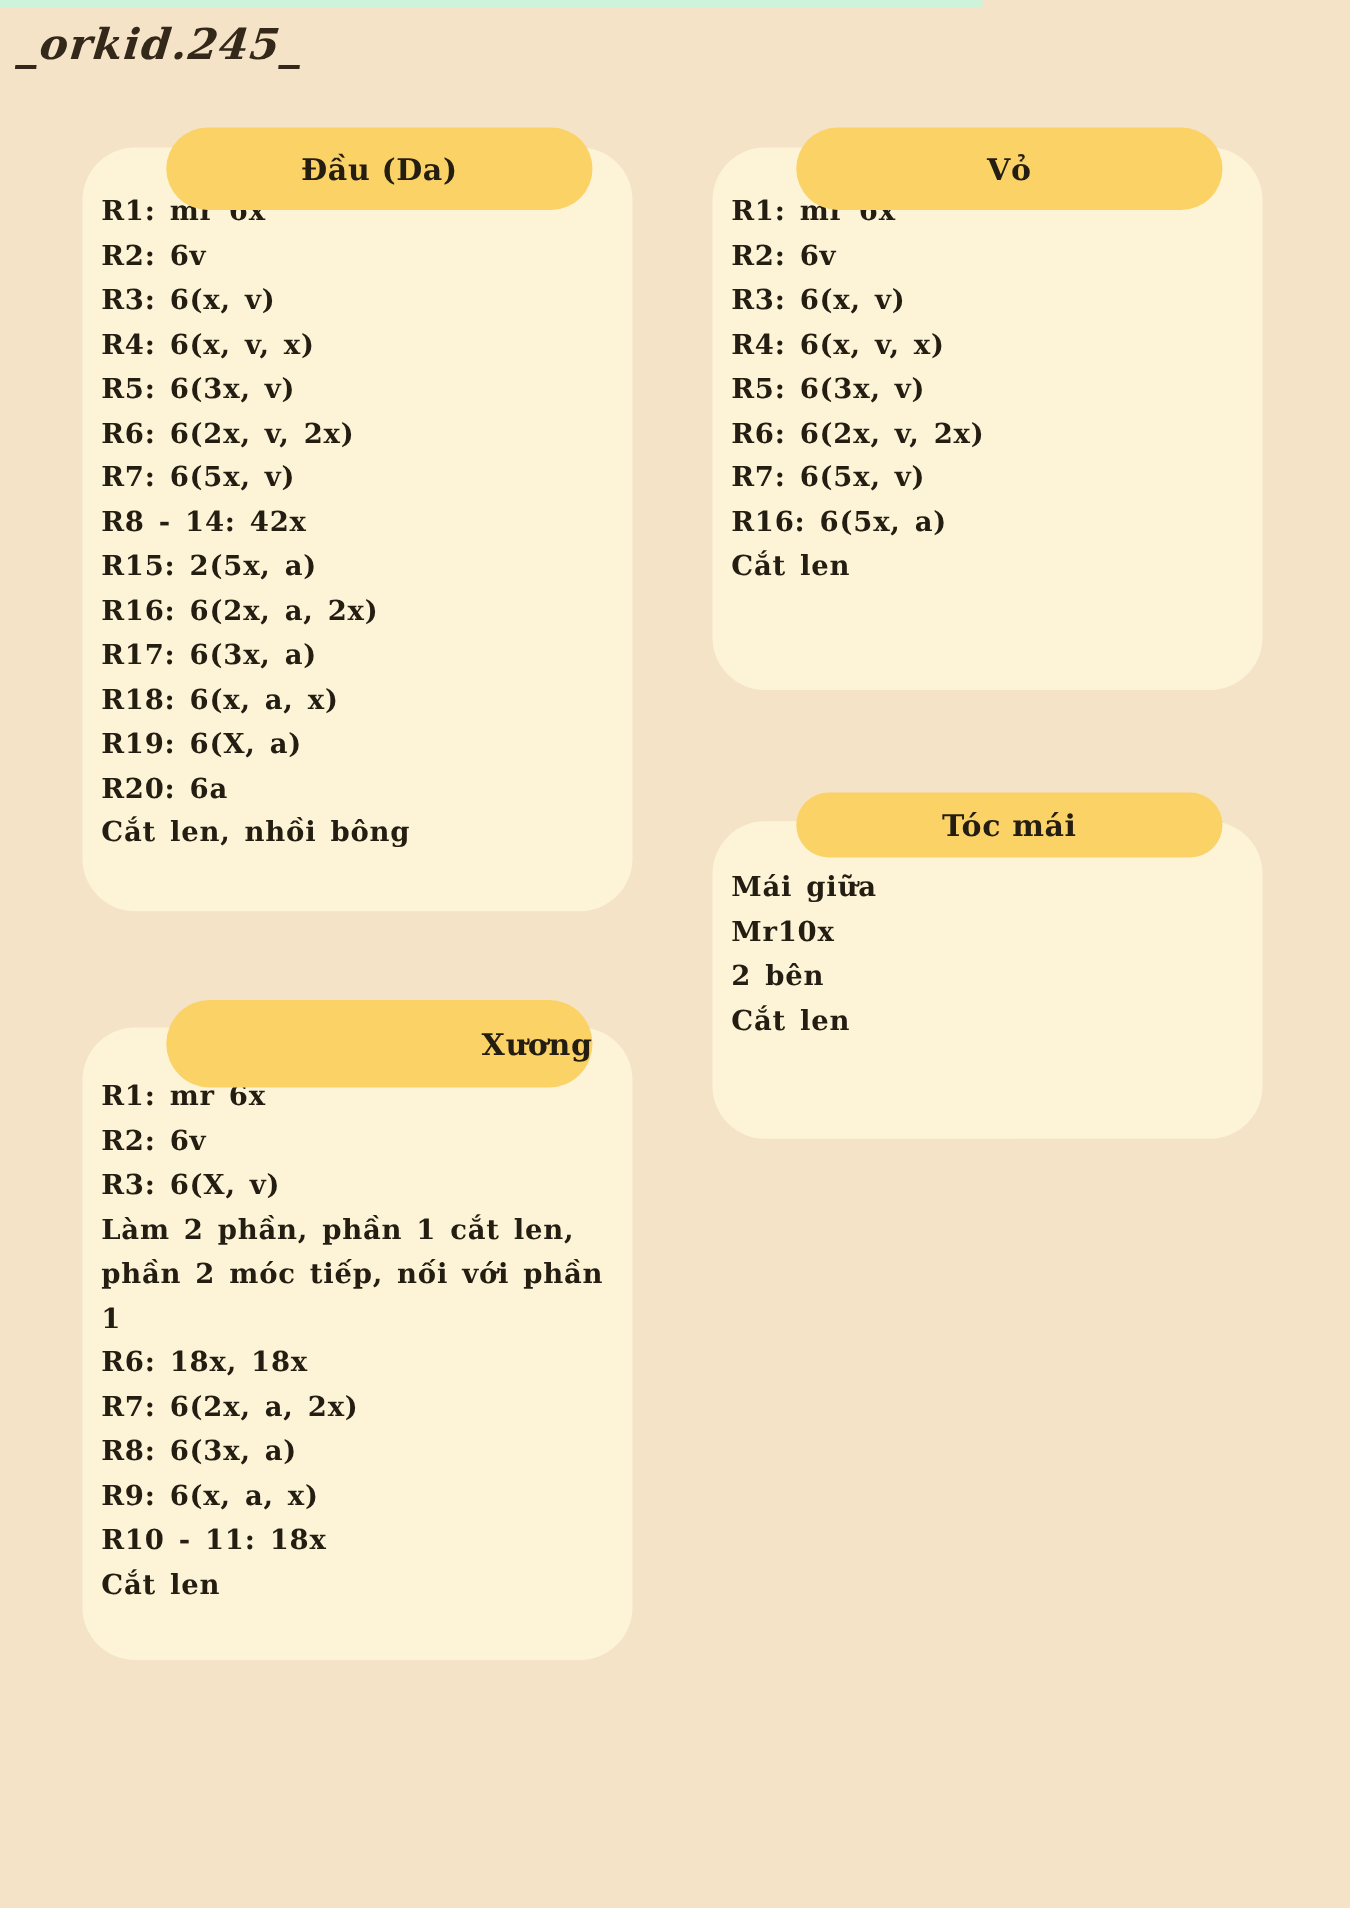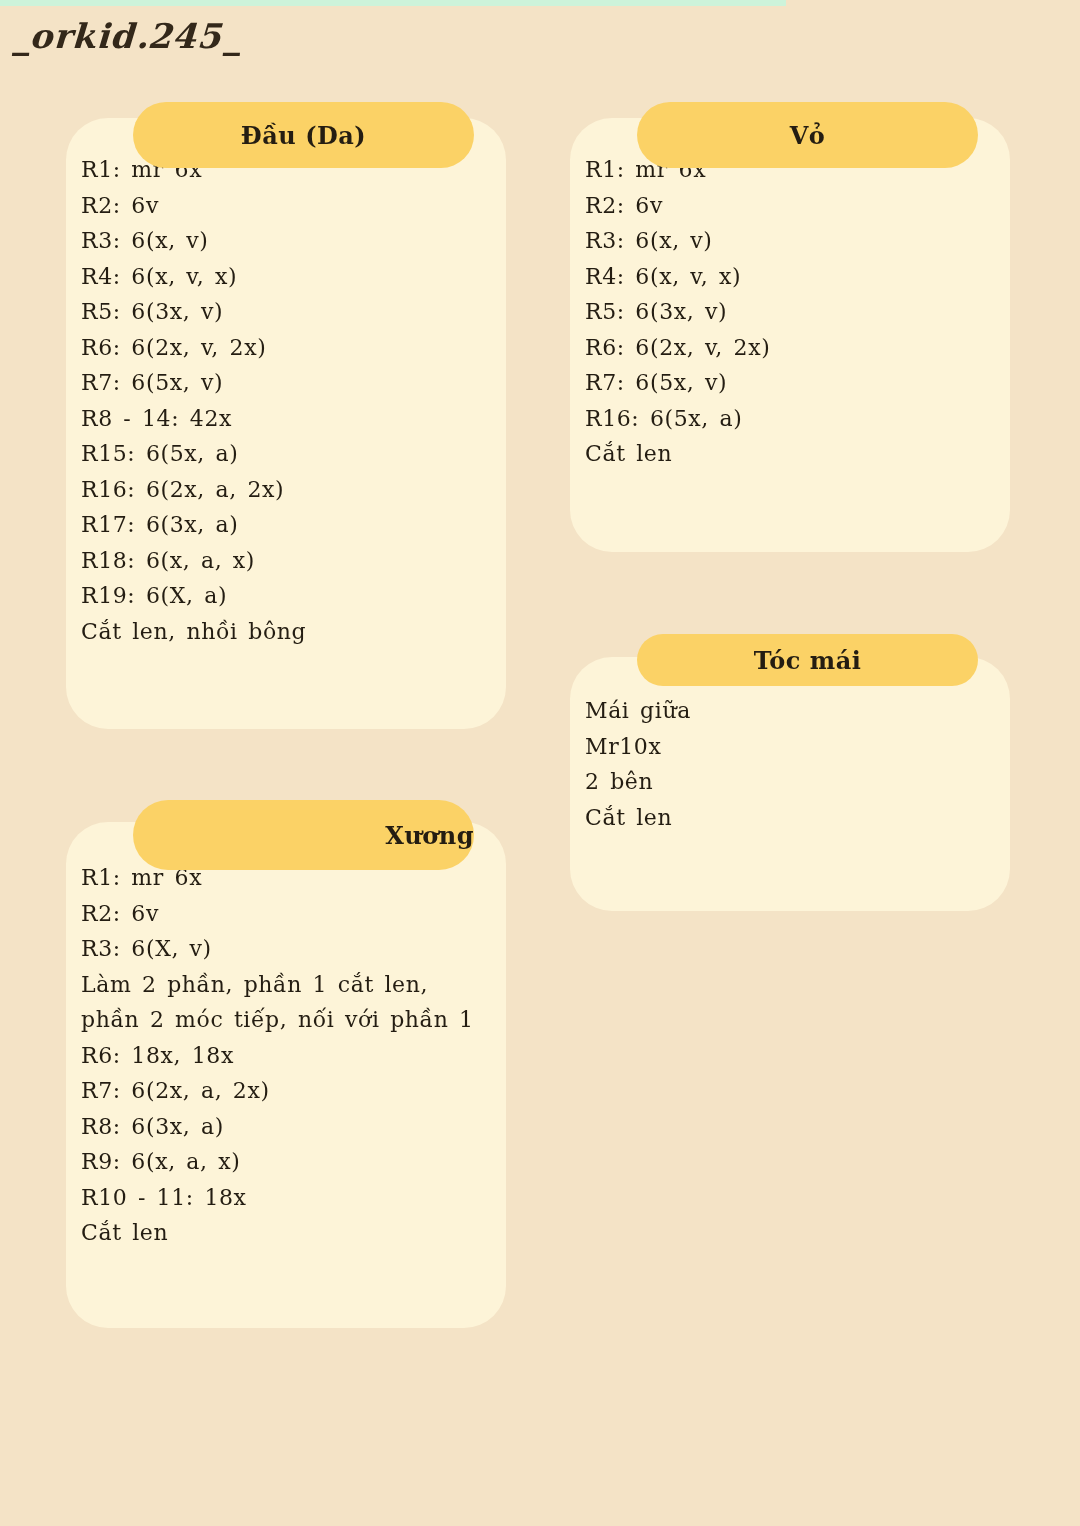--- a/index.html
+++ b/index.html
@@ -60,21 +60,21 @@
     width: 440px;
     background: #fdf4d8;
     border-radius: 42px;
     z-index: 1;
     box-sizing: border-box;
     padding: 34px 18px 20px 15px;
   }
 
   .line {
     font-size: 22px;
-    font-weight: normal;
+    font-weight: bold;
     color: #241d12;
     line-height: 35.5px;
     letter-spacing: 0.6px;
     word-spacing: 3px;
     white-space: normal;
   }
 
   
   #card-dau     { left: 66px;  top: 80px;  }
   #card-dau .card-body    { top: 38px; height: 611px; }
@@ -103,25 +103,26 @@
   </div>
   <div class="card-body">
       <div class="line">R1: mr 6x</div>
       <div class="line">R2: 6v</div>
       <div class="line">R3: 6(x, v)</div>
       <div class="line">R4: 6(x, v, x)</div>
       <div class="line">R5: 6(3x, v)</div>
       <div class="line">R6: 6(2x, v, 2x)</div>
       <div class="line">R7: 6(5x, v)</div>
       <div class="line">R8 - 14: 42x</div>
-      <div class="line">R15: 6(5x, a)</div>
+      <div class="line">R15: 2(5x, a)</div>
       <div class="line">R16: 6(2x, a, 2x)</div>
       <div class="line">R17: 6(3x, a)</div>
       <div class="line">R18: 6(x, a, x)</div>
       <div class="line">R19: 6(X, a)</div>
+      <div class="line">R20: 6a</div>
       <div class="line">Cắt len, nhồi bông</div>
     </div>
 </div>
 
 <div class="card" id="card-vo">
   <div class="pill">
     <span class="pill-title">Vỏ</span>
   </div>
   <div class="card-body">
       <div class="line">R1: mr 6x</div>

